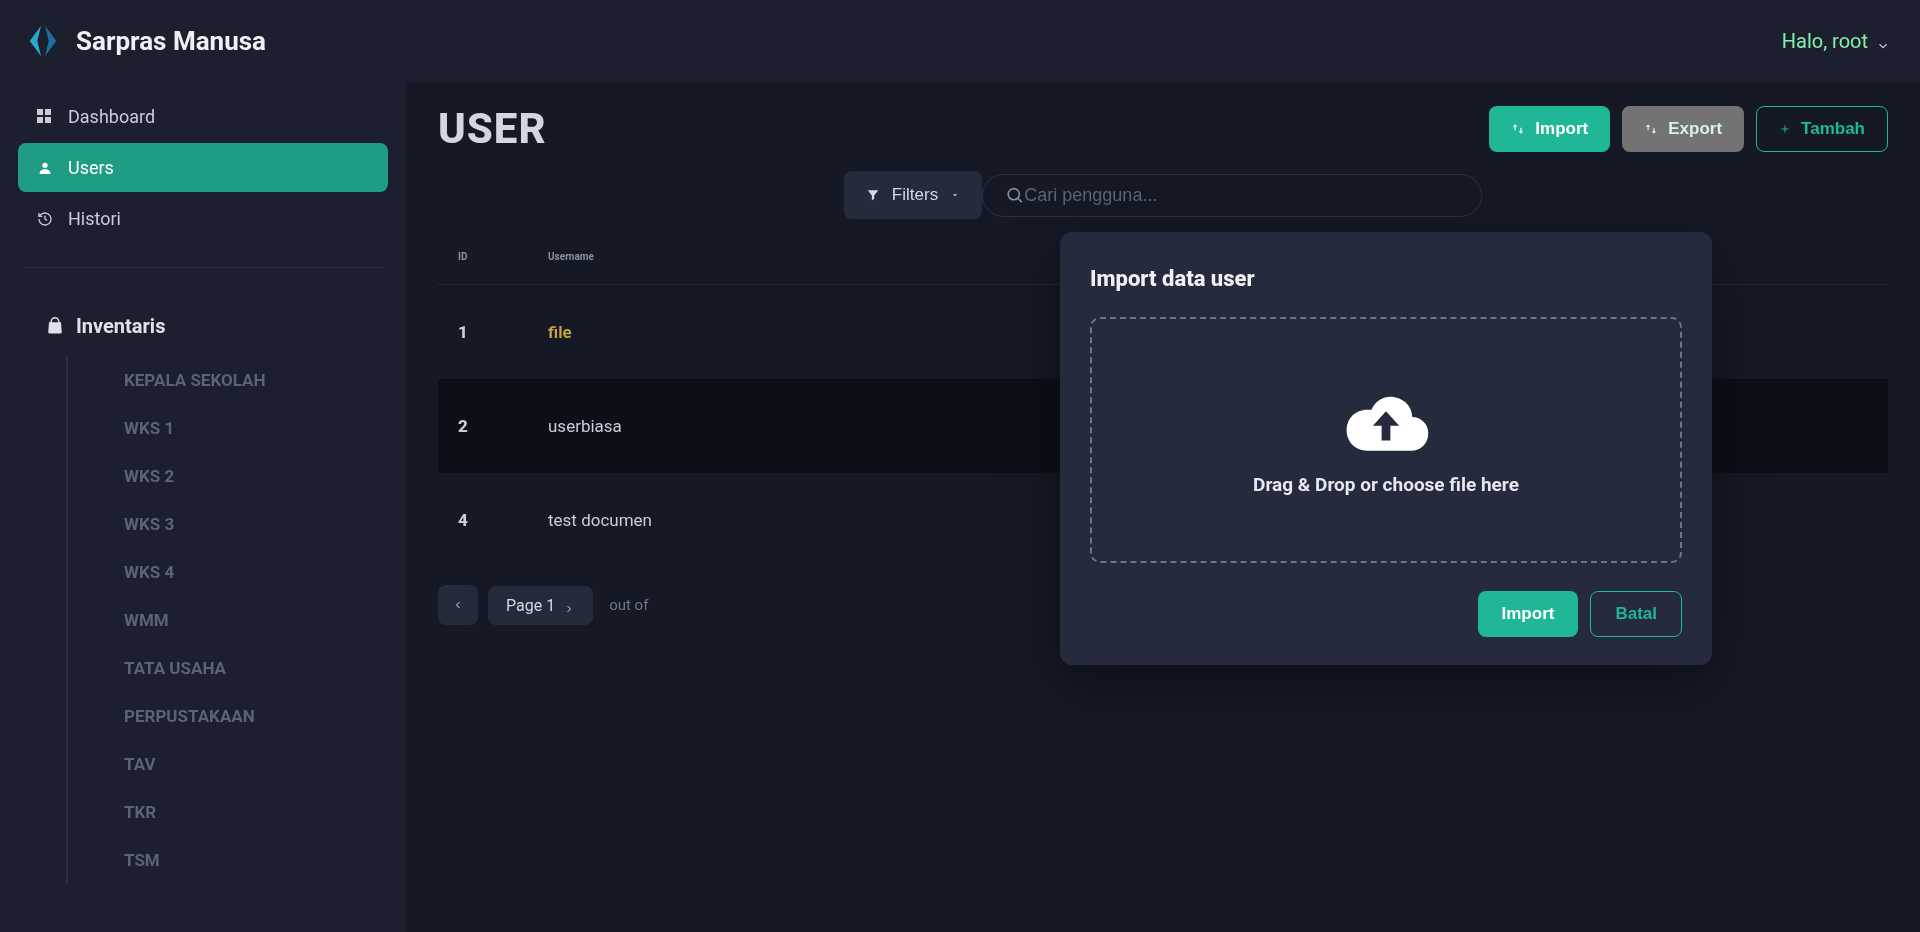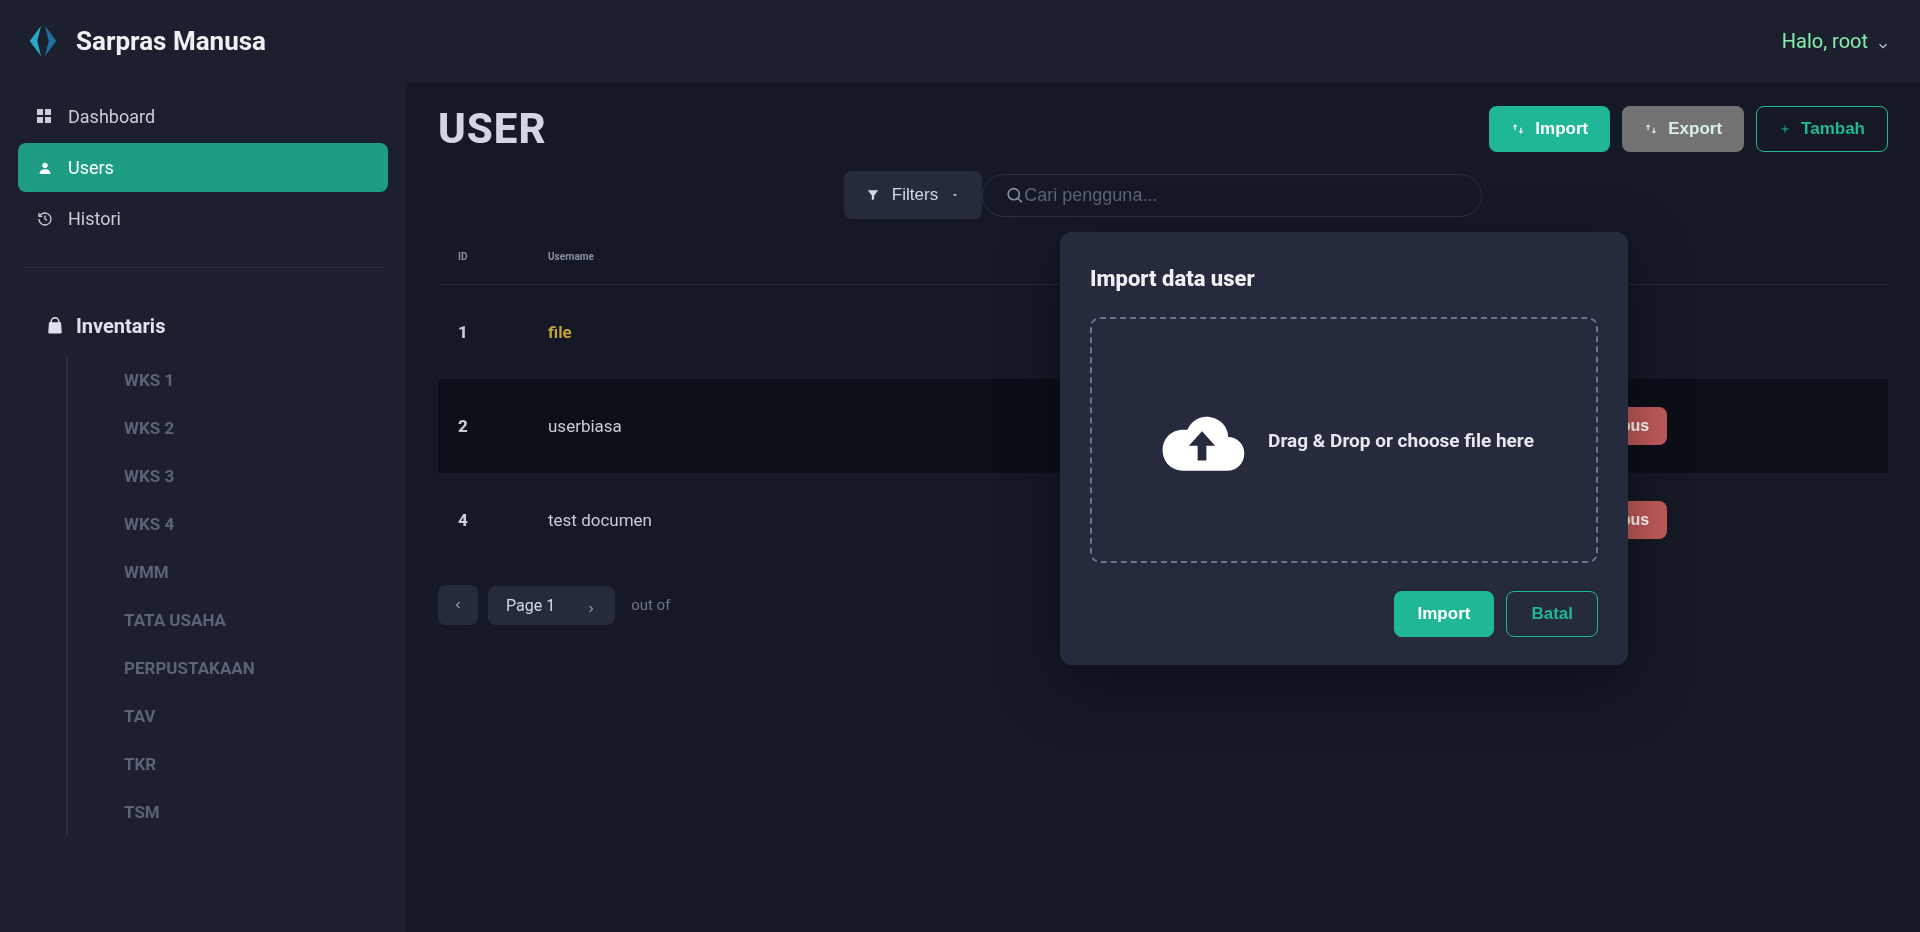--- a/index.html
+++ b/index.html
@@ -179,46 +179,46 @@
   gap: 10px;
   margin-top: 18px;
   font-size: 15px;
 }
 .pager-btn {
   background: #262b3c; border:none; color:#d4d8e2; width:40px; height:40px; border-radius:8px; cursor:pointer;
   display:flex; align-items:center; justify-content:center;
 }
 .pager-pill {
   background: #262b3c; border:none; color:#d4d8e2; padding:10px 18px; border-radius:8px;
-  display:flex; align-items:flex-end; gap:30px; cursor:pointer; font-size:16px;
+  display:flex; align-items:flex-end; gap:8px; cursor:pointer; font-size:16px;
 }
 .out-of { color:#6e7489; font-size:15px; margin-left:6px; }
 
 .modal {
   position: absolute;
   left: 654px;
   top: 150px;
-  width: 568px;
+  width: 652px;
   background: #252a3c;
   border-radius: 12px;
   padding: 34px 30px 28px 30px;
   box-shadow: 0 20px 60px rgba(0,0,0,0.4);
 }
 .modal-title {
   font-size: 22px;
   font-weight: 800;
   color: #eef0f4;
   margin-bottom: 26px;
 }
 .dropzone {
   border: 2px dashed #6e7489;
   border-radius: 10px;
   height: 246px;
   display: flex;
-  flex-direction: row;
+  flex-direction: column;
   align-items: center;
   justify-content: center;
   gap: 18px;
 }
 .dropzone-text { font-size: 19px; font-weight: 700; color: #e6e8ee; }
 .modal-actions { display:flex; justify-content:flex-end; gap:12px; margin-top:28px; }
 .btn-modal-import { background:#1fb795; color:#fff; padding:12px 24px; border:none; border-radius:8px; font-size:17px; font-weight:600; cursor:pointer; }
 .btn-modal-cancel { background:transparent; color:#1fb795; border:1px solid #1fb795; padding:12px 24px; border-radius:8px; font-size:17px; font-weight:600; cursor:pointer; }
 .icon-svg { display:block; }
 </style>
@@ -276,20 +276,21 @@
 
     <div class="divider"></div>
 
     <div class="section-title">
       <svg width="18" height="18" viewBox="0 0 24 24" fill="#dfe2ea">
           <path d="M6 7V6a6 6 0 0 1 12 0v1h2l1 13a2 2 0 0 1-2 2H5a2 2 0 0 1-2-2L4 7h2zm2 0h8V6a4 4 0 0 0-8 0v1z"></path>
         </svg>
       <span>Inventaris</span>
     </div>
     <div id="inv-list">
+        <div class="tree-item">KEPALA SEKOLAH</div>
         <div class="tree-item">WKS 1</div>
         <div class="tree-item">WKS 2</div>
         <div class="tree-item">WKS 3</div>
         <div class="tree-item">WKS 4</div>
         <div class="tree-item">WMM</div>
         <div class="tree-item">TATA USAHA</div>
         <div class="tree-item">PERPUSTAKAAN</div>
         <div class="tree-item">TAV</div>
         <div class="tree-item">TKR</div>
         <div class="tree-item">TSM</div>

